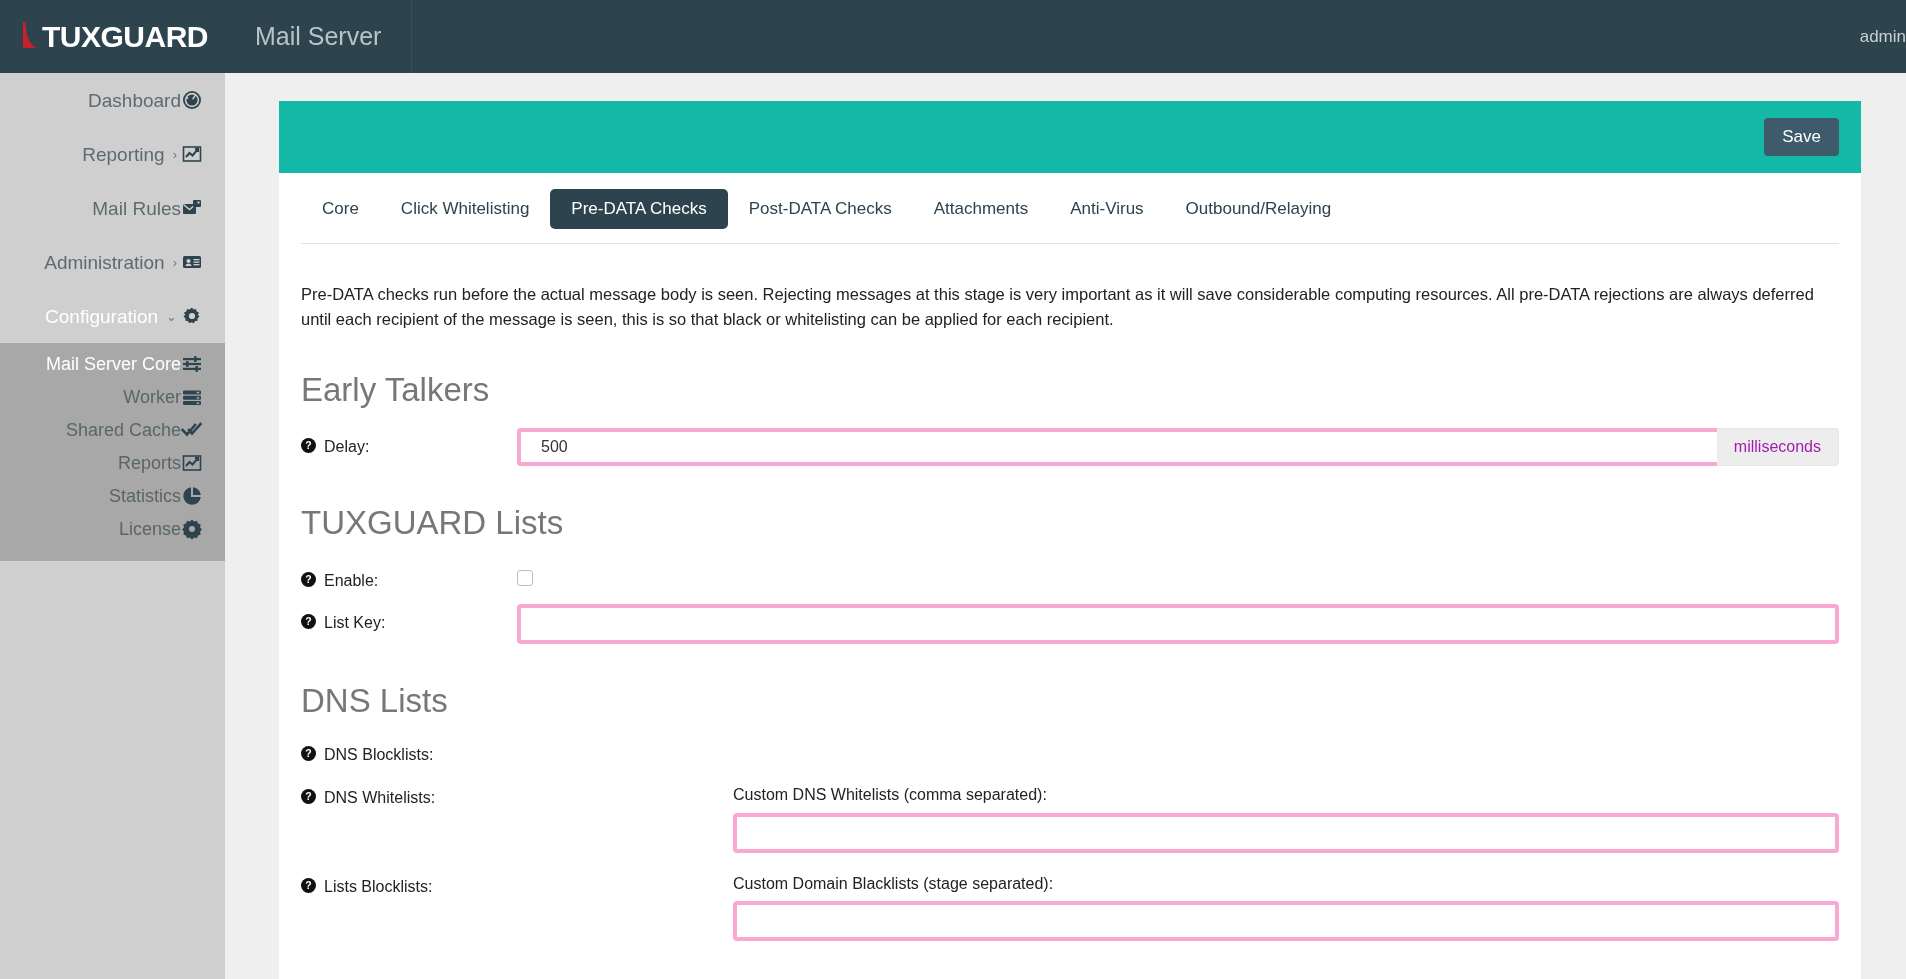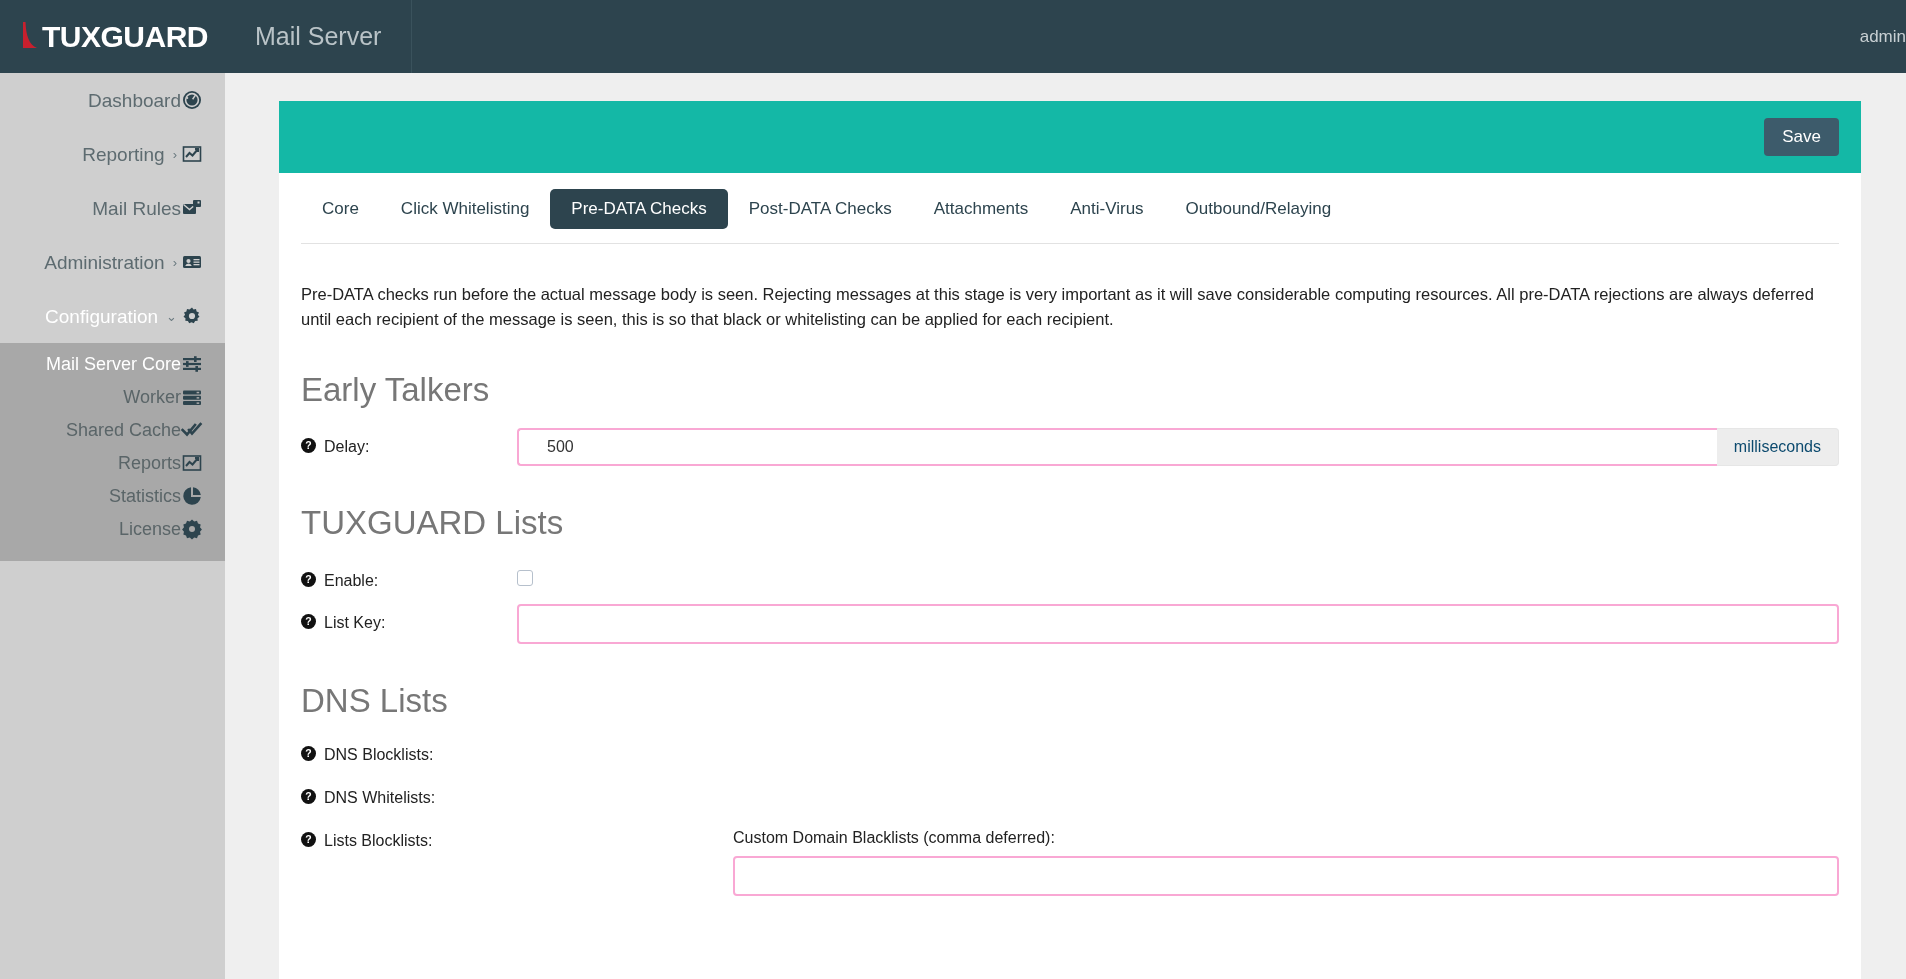--- a/index.html
+++ b/index.html
@@ -214,37 +214,37 @@
     cursor: pointer;
   }
   .help-icon svg { display: block; }
   .fc { flex: 1 1 auto; min-width: 0; }
 
   
   .input-group { display: flex; align-items: stretch; }
   .txt {
     width: 100%;
     height: 38px;
-    border: 2px solid #f9a8d4;
+    border: 4px solid #f9a8d4;
     border-radius: 4px;
     font-size: 16px;
     font-family: "Liberation Sans", sans-serif;
     color: #333333;
-    padding: 0 28px;
+    padding: 0 20px;
     background: #ffffff;
     outline: none;
   }
   .txt.num { border-radius: 4px 0 0 4px; border-right: none; }
   .addon {
     background: #ededed;
     border: 1px solid #e6e6e6;
     border-left: none;
     border-radius: 0 4px 4px 0;
     font-size: 16px;
-    color: #0c4a6e;
+    color: #a21caf;
     display: flex; align-items: center;
     padding: 0 17px;
     white-space: nowrap;
   }
   .chk {
     width: 16px; height: 16px;
     border: 1px solid #b6c0cc;
     border-radius: 3px;
     background: #ffffff;
     cursor: pointer;
@@ -519,33 +519,37 @@
       <div class="dnsrow">
         <div class="dns-left">
           <span class="help-icon">
             <svg width="15" height="15" viewBox="0 0 15 15">
               <circle cx="7.5" cy="7.5" r="7.5" fill="#111111"></circle>
               <text x="7.5" y="11.3" font-family="Liberation Sans, sans-serif" font-size="10.5" font-weight="bold" fill="#ffffff" text-anchor="middle">?</text>
             </svg>
           </span>
           <span>DNS Whitelists:</span>
         </div>
+        <div class="dns-right">
+          <div class="dns-sublabel">Custom DNS Whitelists (comma separated):</div>
+          <input class="txt tall" type="text" value="" style="">
+        </div>
       </div>
 
       <div class="dnsrow">
         <div class="dns-left">
           <span class="help-icon">
             <svg width="15" height="15" viewBox="0 0 15 15">
               <circle cx="7.5" cy="7.5" r="7.5" fill="#111111"></circle>
               <text x="7.5" y="11.3" font-family="Liberation Sans, sans-serif" font-size="10.5" font-weight="bold" fill="#ffffff" text-anchor="middle">?</text>
             </svg>
           </span>
           <span>Lists Blocklists:</span>
         </div>
         <div class="dns-right">
-          <div class="dns-sublabel">Custom Domain Blacklists (comma deferred):</div>
+          <div class="dns-sublabel">Custom Domain Blacklists (stage separated):</div>
           <input class="txt tall" type="text" value="" style="">
         </div>
       </div>
 
     </div>
   </div>
 </div>
 
 </body></html>

